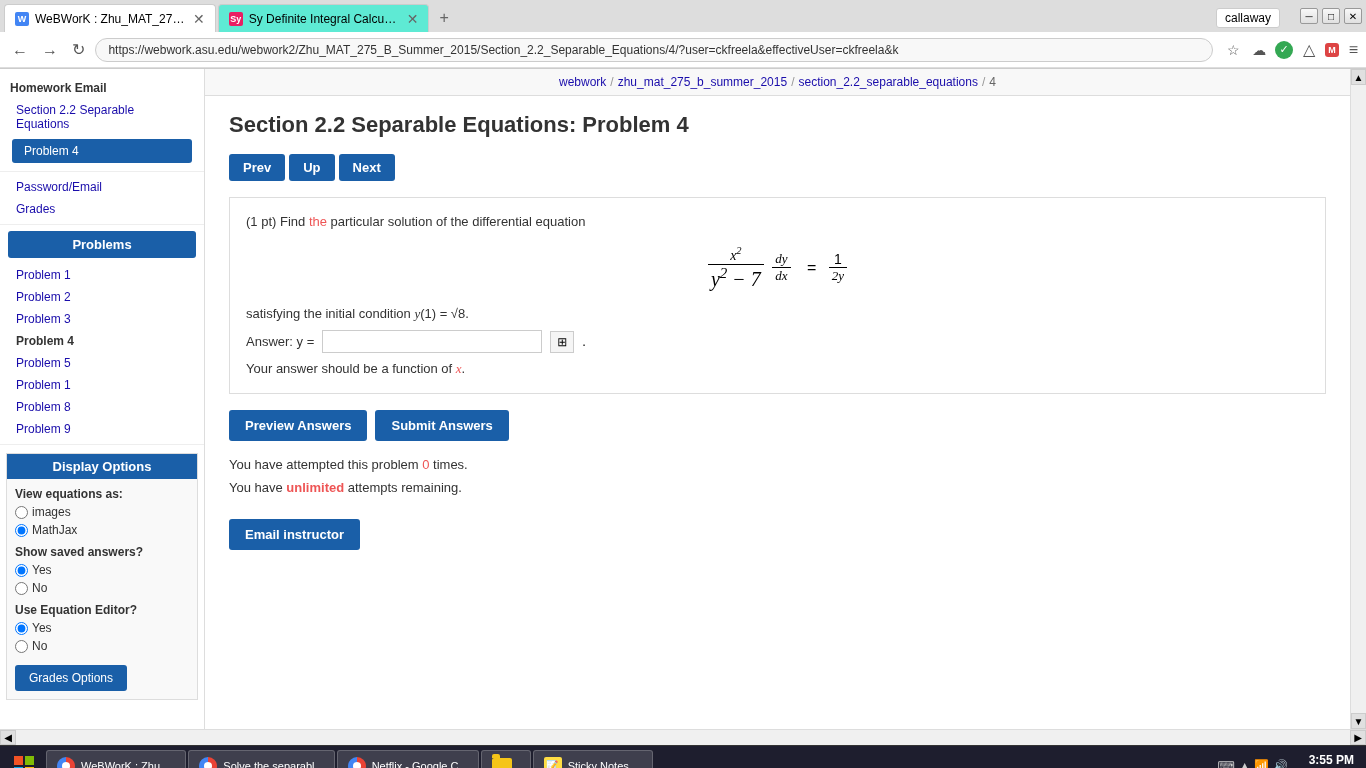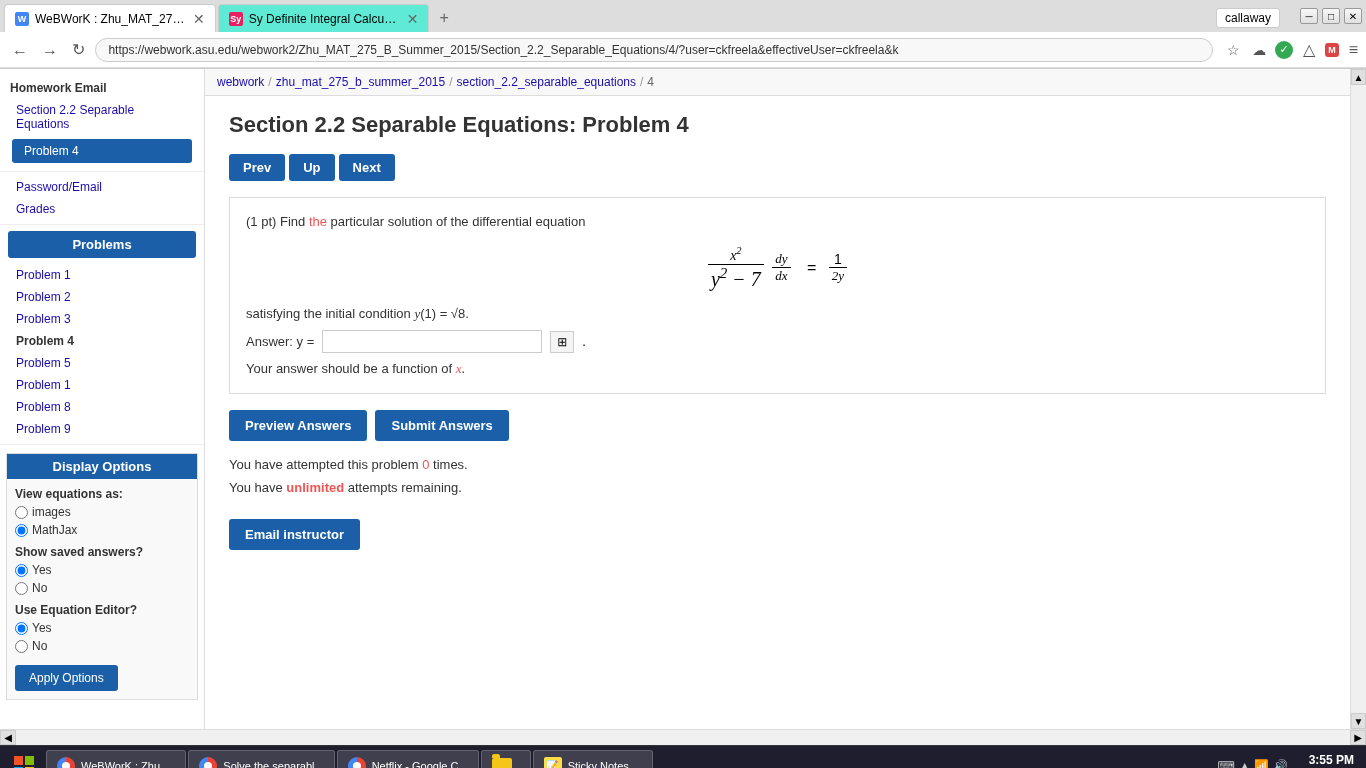--- a/index.html
+++ b/index.html
@@ -41,21 +41,21 @@
     .display-options-box { border: 1px solid #ddd; margin: 8px 6px; padding: 8px; background: #f9f9f9; }
     .display-options-title { background: #1a5fa8; color: white; text-align: center; padding: 5px; font-weight: bold; margin: -8px -8px 8px -8px; font-size: 13px; }
     .radio-group { margin: 4px 0; }
     .radio-group label { font-size: 12px; color: #333; cursor: pointer; display: flex; align-items: center; gap: 4px; }
     .radio-group input[type="radio"] { margin: 0; }
     .section-label { font-size: 12px; color: #333; font-weight: bold; margin: 8px 0 4px 0; }
     .apply-btn { background: #1a5fa8; color: white; border: none; padding: 6px 14px; border-radius: 3px; cursor: pointer; font-size: 12px; margin-top: 8px; }
 
     
     .content-area { flex: 1; background: #fff; overflow-y: auto; padding: 0; }
-    .breadcrumb { background: #f8f8f8; border-bottom: 1px solid #ddd; padding: 6px 12px; font-size: 12px; color: #666; display: flex; align-items: center; gap: 4px; }
+    .breadcrumb { background: #f8f8f8; border-bottom: 1px solid #ddd; padding: 6px 12px; font-size: 12px; color: #666; display: flex; align-items: center; gap: 4px; justify-content: center; }
     .breadcrumb-link { color: #1a0dab; cursor: pointer; }
     .breadcrumb-sep { color: #999; }
 
     .content-inner { padding: 16px 24px; }
     .page-title { font-size: 22px; font-weight: bold; color: #333; margin-bottom: 16px; }
 
     .nav-buttons { display: flex; gap: 4px; margin-bottom: 16px; }
     .nav-btn-blue { background: #1a5fa8; color: white; border: none; padding: 6px 14px; border-radius: 3px; cursor: pointer; font-size: 13px; font-weight: bold; }
 
     .problem-box { border: 1px solid #ddd; padding: 16px; margin-bottom: 16px; background: #fff; }
@@ -218,21 +218,21 @@
           <span>Yes</span>
         </label>
       </div>
       <div class="radio-group">
         <label>
           <input type="radio" name="use_eq" value="no" style="">
           <span>No</span>
         </label>
       </div>
 
-      <button class="apply-btn">Apply Options</button>
+      <button class="apply-btn">Grades Options</button>
     </div>
   </div>
 
   <div class="content-area">
 
     <div class="breadcrumb">
       <span class="breadcrumb-link">webwork</span>
       <span class="breadcrumb-sep">/</span>
       <span class="breadcrumb-link">zhu_mat_275_b_summer_2015</span>
       <span class="breadcrumb-sep">/</span>

